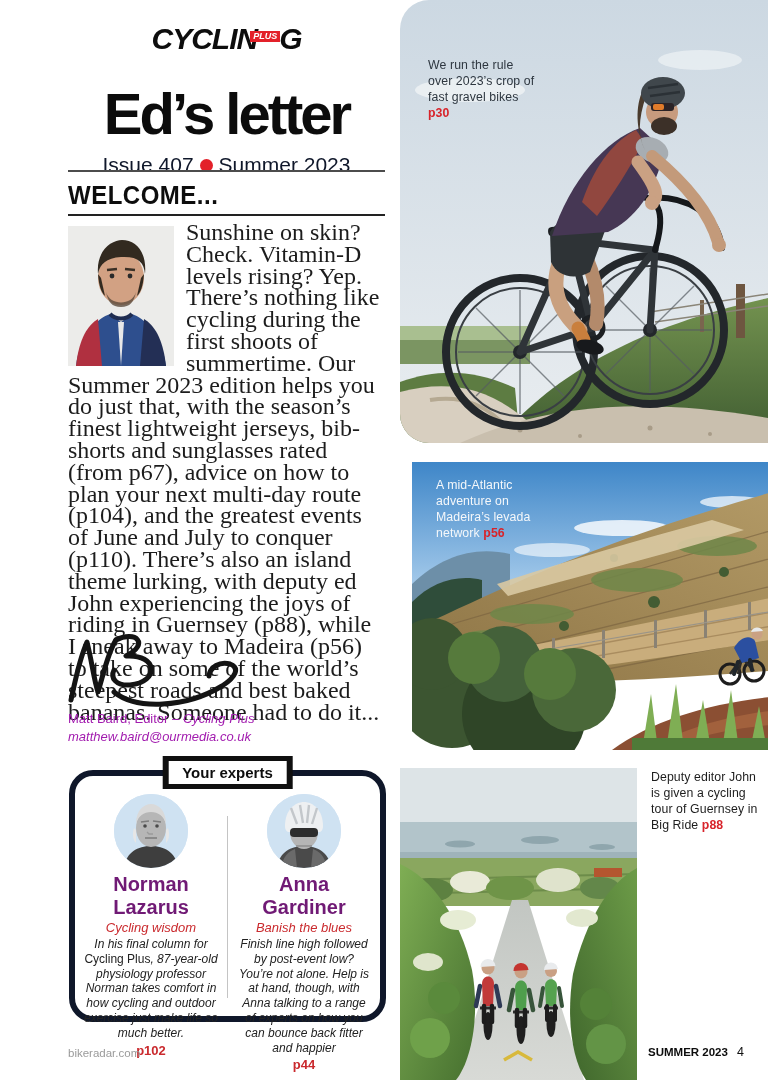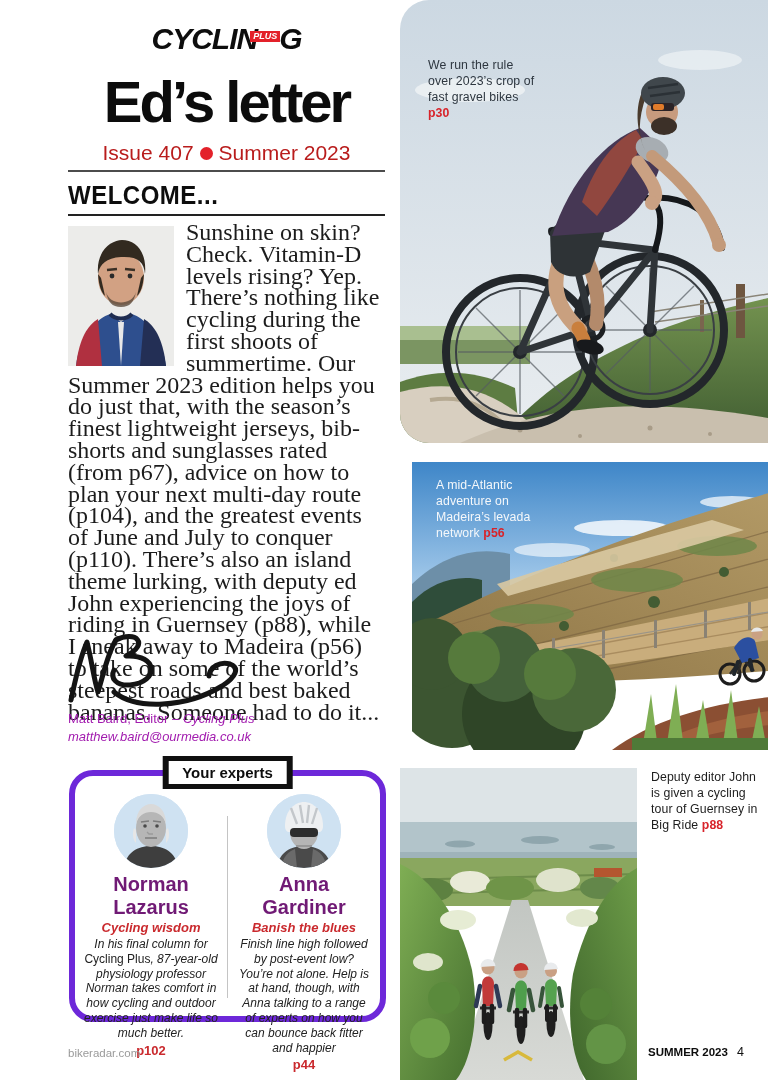--- a/index.html
+++ b/index.html
@@ -4,47 +4,47 @@
 <style>
   html,body{margin:0;padding:0;background:#fff;}
   .page{position:relative;width:768px;height:1087px;background:#fff;overflow:hidden;
         font-family:"Liberation Sans",sans-serif;color:#111;}
   
   .masthead{position:absolute;left:68px;top:24px;width:317px;text-align:center;}
   .logo{font-weight:800;font-style:italic;font-size:30px;letter-spacing:-1px;color:#0d0d0d;line-height:1;}
   .logo .plus-badge{display:inline-block;font-style:italic;background:#e3212a;color:#fff;
         font-size:9px;font-weight:800;letter-spacing:0;padding:1px 3px;margin:0 -1px 16px -7px;
         position:relative;top:-10px;}
-  .title{margin:4px 0 0;font-size:58px;font-weight:800;letter-spacing:-3px;line-height:1.05;color:#0c0c0c;}
-  .issue-line{margin-top:8px;font-size:21px;color:#b91c1c;letter-spacing:0;}
+  .title{margin:16px 0 0;font-size:58px;font-weight:800;letter-spacing:-3px;line-height:1.05;color:#0c0c0c;}
+  .issue-line{margin-top:8px;font-size:21px;color:#0f172a;letter-spacing:0;}
   .issue-line .dot{display:inline-block;width:13px;height:13px;border-radius:50%;background:#e3212a;margin:0 6px;}
   .rule{position:absolute;left:68px;width:317px;border-top:2px solid #4c4c4c;}
   .rule-top{top:170px;}
   .rule-welcome{top:214px;border-top:2px solid #222;}
   .welcome{position:absolute;left:68px;top:181px;margin:0;font-size:24px;font-weight:800;
         letter-spacing:.5px;color:#0d0d0d;transform:scaleY(1.04);transform-origin:left top;}
   .body-text{position:absolute;left:68px;top:222px;width:317px;
         font-family:"Liberation Serif","DejaVu Serif",serif;font-size:24px;line-height:21.8px;color:#1c1c1c;}
   .editor-photo{float:left;width:106px;height:140px;margin:4px 12px 4px 0;background:#ececea;display:block;}
   .signature{position:absolute;left:66px;top:630px;}
   .credit{position:absolute;left:68px;top:710px;font-size:13px;line-height:1.4;color:#a21caf;}
   .it{font-style:italic;}
   .rm{font-style:normal;}
   
   .experts-box{position:absolute;left:69px;top:770px;width:305px;height:240px;
-        border:6px solid #6d28d9;border-radius:24px;background:#fff;}
+        border:6px solid #0f172a;border-radius:24px;background:#fff;}
   .experts-label-outer{position:absolute;left:50%;top:-20px;transform:translateX(-50%);
         background:#101010;padding:5px 6px;}
   .experts-label{background:#fff;color:#0d0d0d;font-size:15px;font-weight:800;padding:3px 14px;white-space:nowrap;}
   .experts-cols{display:flex;height:100%;padding-top:18px;box-sizing:border-box;}
   .expert-card{flex:1;text-align:center;padding:0 8px;}
   .expert-divider{width:1px;background:#c4c4c4;margin:22px 0 18px;}
   .portrait{width:74px;height:74px;border-radius:50%;overflow:hidden;margin:0 auto 5px;background:#cfe2f2;}
   .expert-name{font-size:20px;font-weight:800;color:#701a75;}
-  .expert-tag{font-size:13px;font-weight:700;font-style:italic;color:#ca2a2e;margin:1px 0 2px;}
+  .expert-tag{font-size:13px;font-weight:400;font-style:italic;color:#ca2a2e;margin:1px 0 2px;}
   .expert-desc{font-size:12px;font-style:italic;line-height:14.8px;color:#222;}
   .expert-page{font-size:13px;font-weight:800;color:#ca2a2e;margin-top:2px;}
   
   .photo{position:absolute;overflow:hidden;}
   .photo svg{display:block;}
   .photo1{left:400px;top:0;width:396px;height:443px;border-radius:29px;}
   .photo2{left:400px;top:462px;width:368px;height:288px;margin-left:12px;}
   .photo3{left:400px;top:768px;width:237px;height:312px;}
   .caption{font-size:12.3px;line-height:1.3;letter-spacing:.1px;}
   .cap1{position:absolute;left:28px;top:58px;width:108px;color:#2e3740;}

